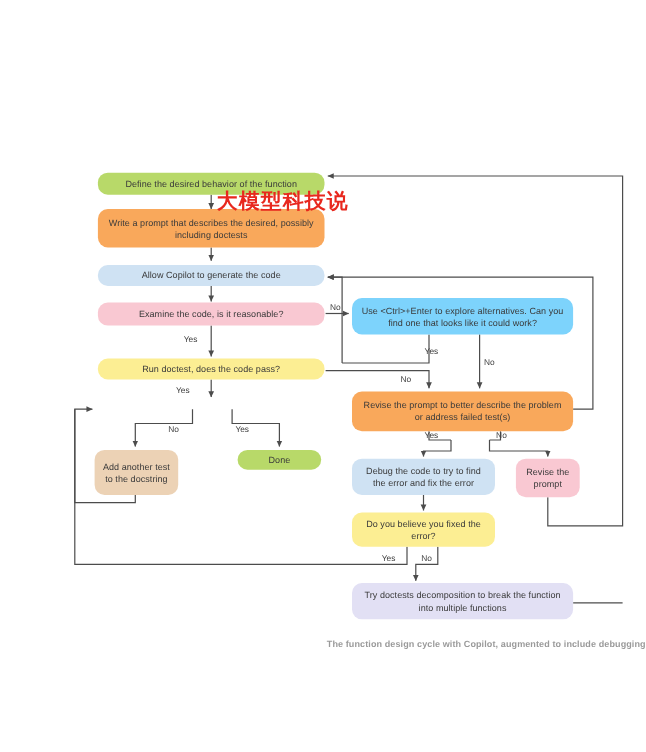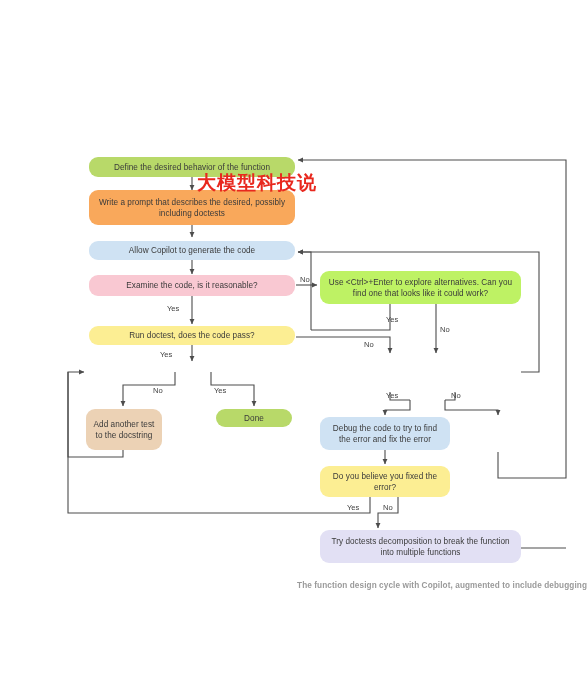--- a/index.html
+++ b/index.html
@@ -18,21 +18,21 @@
     box-sizing:border-box;
     border-radius:9px;
     display:flex;align-items:center;justify-content:center;
     text-align:center;
     color:#3a3a3a;
     font-size:8.2px;
     line-height:11px;
     padding:3px 6px;
     letter-spacing:0.05px;
   }
-  .green{background:#bef264;}
+  .green{background:#7dd3fc;}
   .orange{background:#f9a85b;}
   .blue{background:#cfe2f3;text-align:center;}
   .pink{background:#f9c8d2;}
   .yellow{background:#fcee93;}
   .lav{background:#e2e0f4;}
   .tan{background:#ecd2b5;}
 
   .edge-label{
     position:absolute;
     font-size:7.6px;
@@ -138,34 +138,40 @@
   </div>
 
   <div class="node green" style="left:320px;top:271px;width:201px;height:33px;">
     <span>Use &lt;Ctrl&gt;+Enter to explore alternatives. Can you find one that looks like it could work?</span>
   </div>
 
   <div class="node yellow" style="left:89px;top:326px;width:206px;height:19px;">
     <span>Run doctest, does the code pass?</span>
   </div>
 
+  <div class="node orange" style="left:320px;top:356px;width:201px;height:36px;">
+    <span>Revise the prompt to better describe the problem or address failed test(s)</span>
+  </div>
 
 
   <div class="node tan" style="left:86px;top:409px;width:76px;height:41px;">
     <span>Add another test to the docstring</span>
   </div>
 
   <div class="node green" style="left: 216px; top: 409px; width: 76px; height: 18px; background: rgb(184, 217, 105);">
     <span>Done</span>
   </div>
 
   <div class="node blue" style="left:320px;top:417px;width:130px;height:33px;">
     <span>Debug the code to try to find the error and fix the error</span>
   </div>
 
+  <div class="node pink" style="left:469px;top:417px;width:58px;height:35px;">
+    <span>Revise the prompt</span>
+  </div>
 
   <div class="node yellow" style="left:320px;top:466px;width:130px;height:31px;">
     <span>Do you believe you fixed the error?</span>
   </div>
 
   <div class="node lav" style="left:320px;top:530px;width:201px;height:33px;">
     <span>Try doctests decomposition to break the function into multiple functions</span>
   </div>
 
   <div class="edge-label" style="left:300px;top:275px;"><span>No</span></div>

